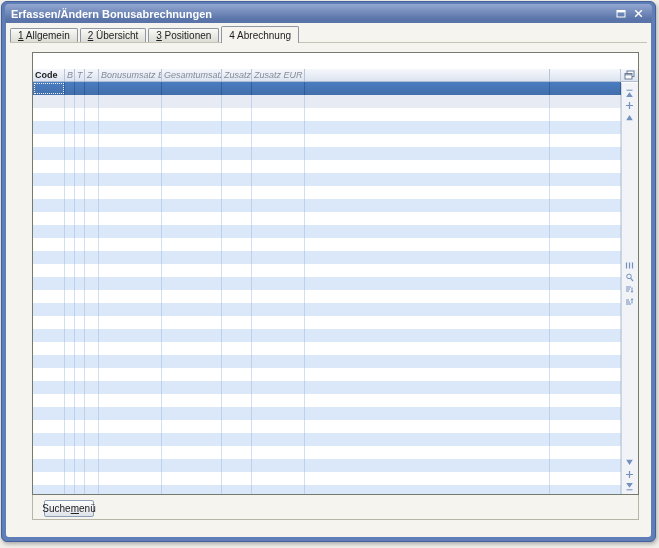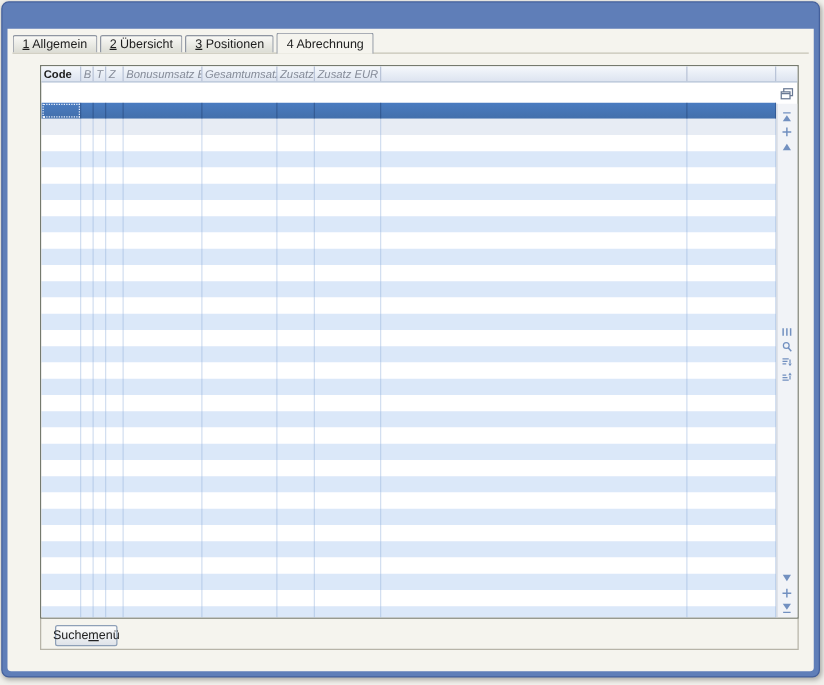--- a/index.html
+++ b/index.html
@@ -35,21 +35,21 @@
 
   .grid{position:absolute;left:-1px;top:-1px;width:607px;height:443px;
     border:1px solid var(--grid-border);background:#fff;overflow:hidden;}
 
   .searchrow{position:absolute;left:0;top:0;width:100%;height:16px;
     background:linear-gradient(#f3f7fb,#e3e9f2);border-bottom:1px solid #c9d2de;
     display:flex;align-items:center;padding:0 4px;font-size:10px;}
   .search-label{font-weight:bold;color:#2b2b2b;margin:0 5px 0 4px;}
   .search-placeholder{font-style:italic;color:#8d929e;}
 
-  .gridheader{position:absolute;left:0;top:0;width:100%;height:13px;
+  .gridheader{position:absolute;left:0;top:16px;width:100%;height:13px;
     background:linear-gradient(#f5f8fc,#dde4f0);border-bottom:1px solid #aebdd4;
     display:flex;}
   .hcell{height:100%;border-right:1px solid var(--header-sep);font-size:9px;
     color:#858b98;font-style:italic;padding:1px 2px 0 2px;white-space:nowrap;
     overflow:hidden;cursor:default;}
   .hcell.bold{font-weight:bold;font-style:normal;color:#1c1c1c;}
 
   .rows{position:absolute;left:0;top:29px;right:17px;bottom:0;overflow:hidden;}
   .row{height:13px;display:flex;}
   .row.even{background:#fff;}
@@ -75,20 +75,34 @@
     font-size:10px;color:#222;display:flex;align-items:center;justify-content:center;
     white-space:nowrap;cursor:default;font-family:"Liberation Sans",sans-serif;}
   .accel{text-decoration:underline;}
 
   .ic{display:block;}
 </style>
 </head>
 <body>
 
 <div class="dialog">
+  <div class="titlebar">
+    <span class="title">Erfassen/Ändern Bonusabrechnungen</span>
+    <span class="winbtn">
+      <svg class="ic" width="10" height="9" viewBox="0 0 10 9">
+        <rect x="1" y="1.5" width="8" height="6.5" fill="none" stroke="#fff" stroke-width="1"></rect>
+        <path d="M1 2.6h8" stroke="#fff" stroke-width="1.6"></path>
+      </svg>
+    </span>
+    <span class="winbtn">
+      <svg class="ic" width="9" height="9" viewBox="0 0 9 9">
+        <path d="M1.2 1.2l6.6 6.6M7.8 1.2L1.2 7.8" stroke="#fff" stroke-width="1.4"></path>
+      </svg>
+    </span>
+  </div>
 
   <div class="client">
     <div class="tabstrip" id="tabs">
         <div class="tab"><span class="tab-num">1</span><span> Allgemein</span></div>
         <div class="tab"><span class="tab-num">2</span><span> Übersicht</span></div>
         <div class="tab"><span class="tab-num">3</span><span> Positionen</span></div>
         <div class="tab active"><span class="tab-num">4</span><span> Abrechnung</span></div>
       </div>
 
     <div class="panel">

